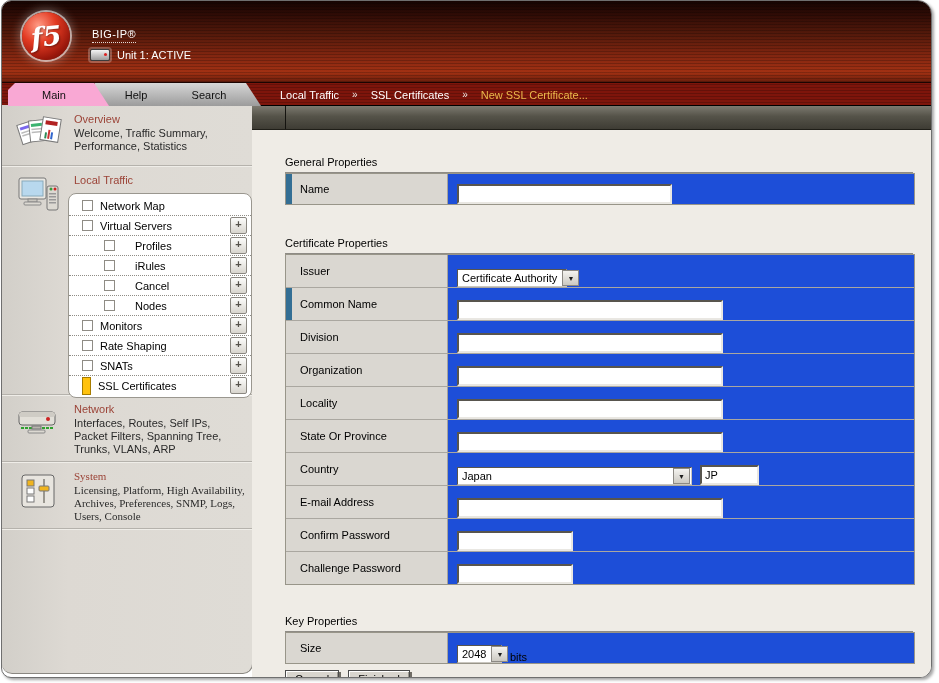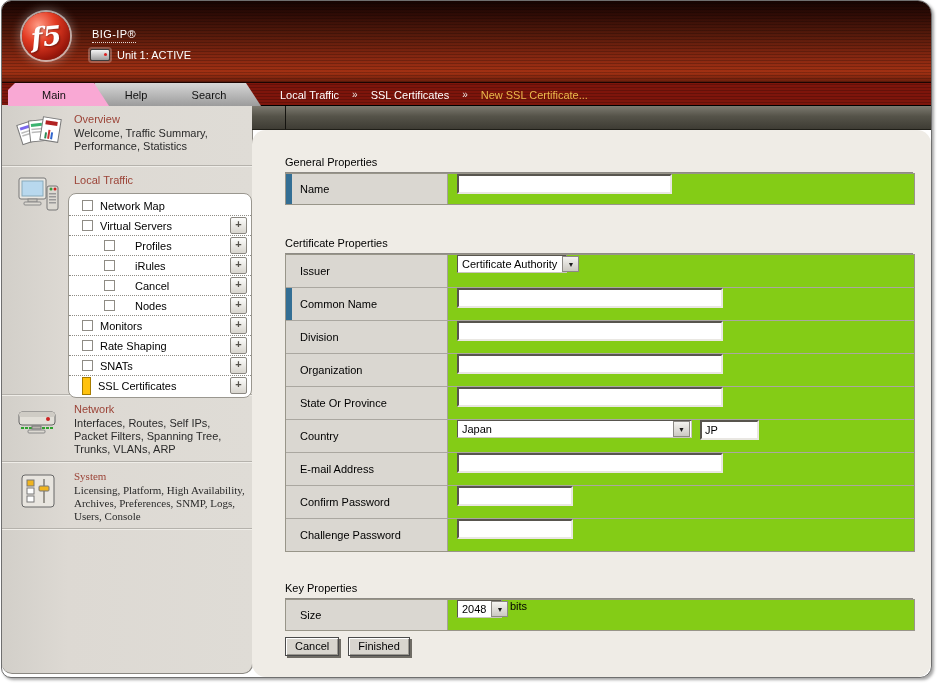--- a/index.html
+++ b/index.html
@@ -50,29 +50,29 @@
   .titem.ind{padding-left:35px;gap:13px;}
   .sq{width:9px;height:9px;border:1px solid #8f8c85;background:#fff;margin-right:7px;flex:none;}
   .sq.sel{background:#FFC20E;border-color:#a67c00;}
   .plus{position:absolute;right:4px;top:1px;width:15px;height:15px;border:1px solid #8a8781;border-radius:2px;
     background:linear-gradient(#fcfcfb,#d8d5ce);color:#55524b;font-weight:bold;font-size:11px;line-height:13px;text-align:center;}
 
   
   .cbar{position:absolute;left:250px;top:104px;right:0;height:23px;background:linear-gradient(#7c796f,#555349 45%,#3e3c34);
     border-top:1px solid #000;border-bottom:1px solid #1f1e18;}
   .cbar::after{content:'';position:absolute;left:33px;top:0;bottom:0;width:1px;background:#14130f;}
-  .content{position:absolute;left:250px;top:129px;right:0;bottom:0;background:#EFECE6;padding:26px 0 0 33px;box-sizing:border-box;border-radius:14px;}
+  .content{position:absolute;left:250px;top:129px;right:0;bottom:0;background:#EFECE6;padding:26px 0 0 33px;box-sizing:border-box;}
 
   .fhead{width:628px;padding-bottom:4px;border-bottom:1px solid #8e8b85;margin-bottom:0;}
   .ftable{width:628px;border:1px solid #989589;border-collapse:collapse;margin-top:0;}
   .frow{display:flex;border-bottom:1px solid #aaa7a0;}
   .frow:last-child{border-bottom:none;}
   .flabel{width:162px;flex:none;background:#DAD7D1;border-right:1px solid #a5a29c;position:relative;display:flex;align-items:center;padding-left:14px;box-sizing:border-box;}
   .flabel.req::before{content:'';position:absolute;left:0;top:0;bottom:0;width:6px;background:#336E94;}
-  .fvalue{flex:1;background:#84cc16;display:flex;align-items:flex-start;gap:8px;padding-left:9px;}
+  .fvalue{flex:1;background:#1d4ed8;display:flex;align-items:flex-end;gap:8px;padding-left:9px;}
   .rh30{height:30px;}.rh32{height:32px;}
 
   .ti{height:16px;border:2px solid;border-color:#58554e #e9e7e2 #e9e7e2 #58554e;background:#fff;font:11px "Liberation Sans",sans-serif;padding:0 3px;box-sizing:content-box;}
   .w213{width:205px;}.w264{width:256px;}.w112{width:106px;}.w57{width:49px;}
 
   .sel{display:inline-flex;align-items:center;height:18px;border:1px solid;border-color:#58554e #c9c6bf #c9c6bf #58554e;background:#fff;padding-left:4px;box-sizing:border-box;}
   .sel .txt{white-space:nowrap;padding-right:5px;}
   .sel .btn{margin-left:auto;width:15px;height:14px;margin-right:1px;background:linear-gradient(#f4f3f0,#ccc9c2);border:1px solid #8c8984;
     display:flex;align-items:center;justify-content:center;font-size:7px;color:#1c1c1c;flex:none;}
   .sel-issuer{width:110px;}.sel-country{width:235px;}.sel-size{width:45px;}
@@ -305,20 +305,28 @@
       <div class="frow rh32">
         <div class="flabel">
             <span>Organization</span>
           </div>
         <div class="fvalue">
             <input class="ti w264" style="">
           </div>
       </div>
       <div class="frow rh32">
         <div class="flabel">
+            <span>Locality</span>
+          </div>
+        <div class="fvalue">
+            <input class="ti w264" style="">
+          </div>
+      </div>
+      <div class="frow rh32">
+        <div class="flabel">
             <span>State Or Province</span>
           </div>
         <div class="fvalue">
             <input class="ti w264" style="">
           </div>
       </div>
       <div class="frow rh32">
         <div class="flabel">
             <span>Country</span>
           </div>

